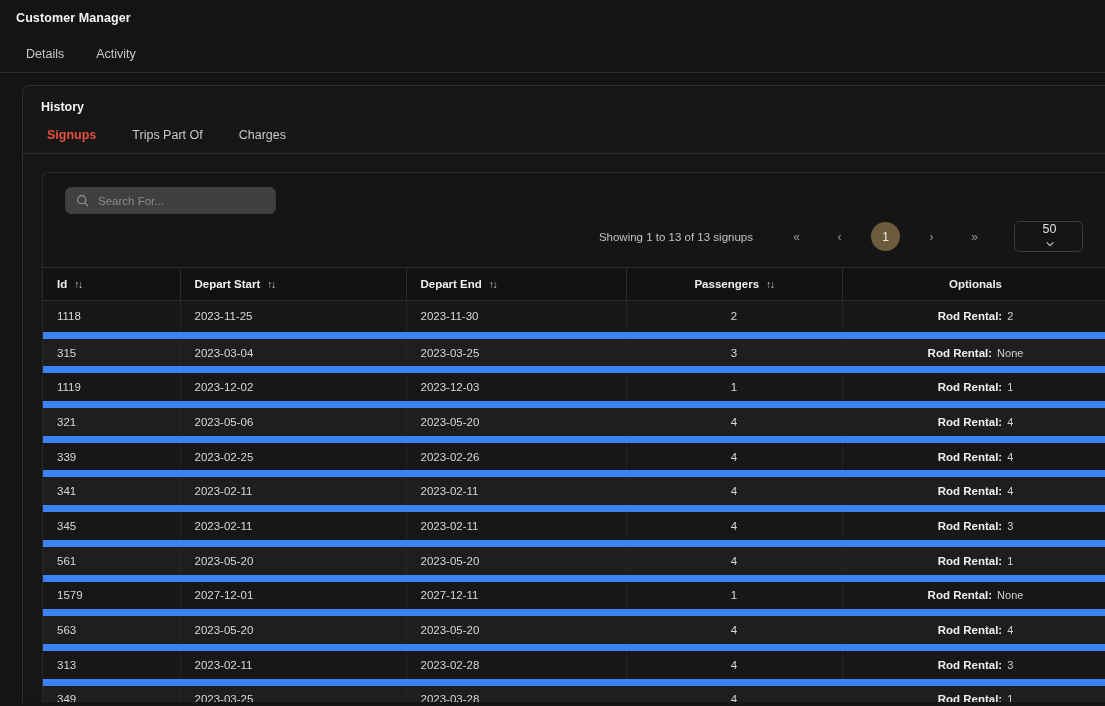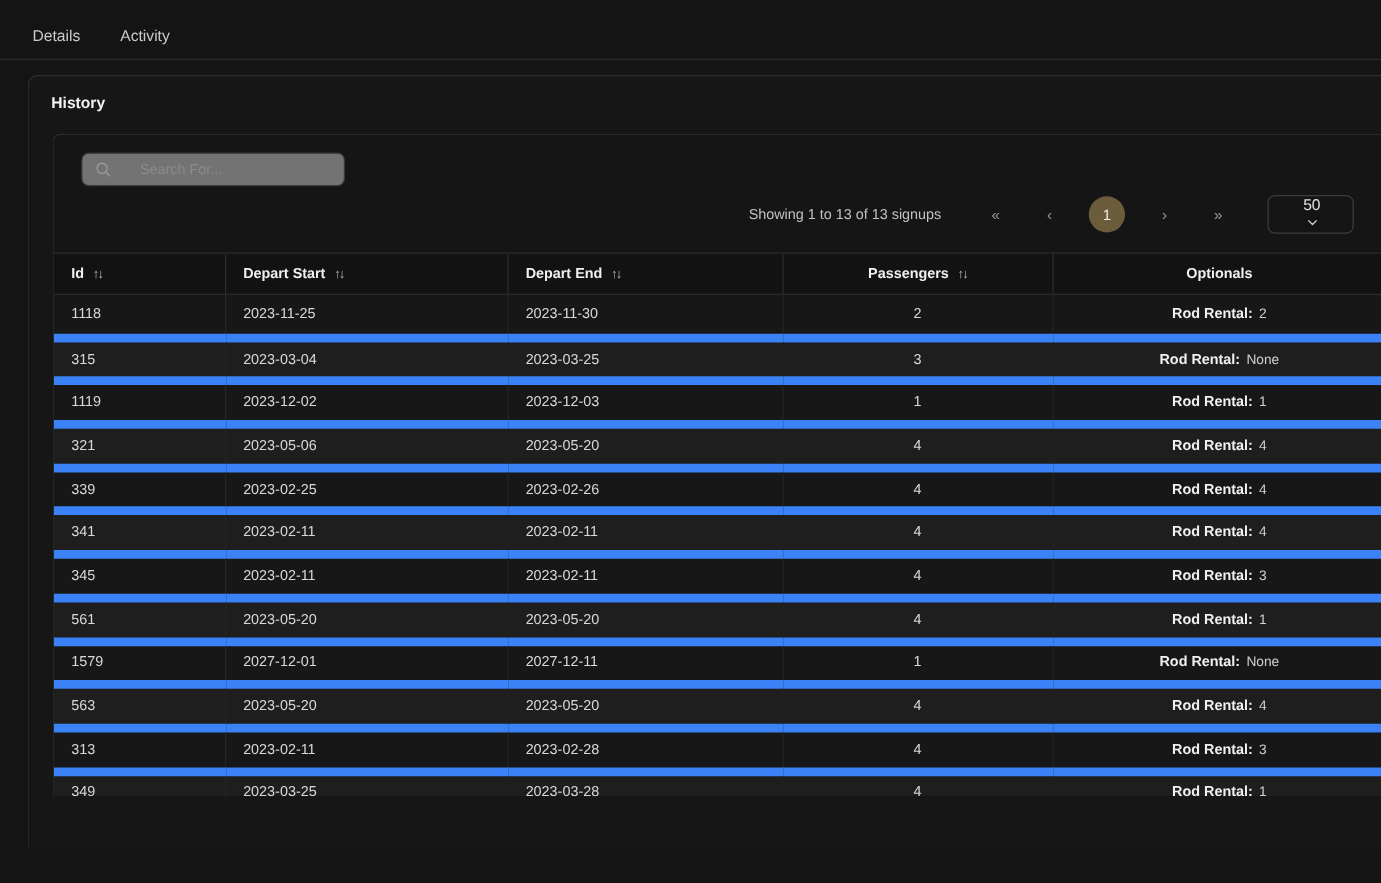--- a/index.html
+++ b/index.html
@@ -98,26 +98,26 @@
   }
 
   .toolbar {
     padding: 14px 0 0 22px;
     height: 94px;
     position: relative;
   }
   .search-box {
     display: flex;
     align-items: center;
-    gap: 23px;
+    gap: 9px;
     width: 211px;
     height: 27px;
     border: 1px solid #3a3a3a;
     border-radius: 6px;
-    background: #737373;
+    background: #404040;
     padding: 0 10px;
   }
   .search-box svg { flex: 0 0 auto; display: block; }
   .search-input {
     background: transparent;
     border: none;
     outline: none;
     color: #d4d4d4;
     font-size: 11.5px;
     font-family: "Liberation Sans", sans-serif;
@@ -223,30 +223,36 @@
   col.c-ds  { width: 226px; }
   col.c-de  { width: 220px; }
   col.c-pa  { width: 216px; }
   col.c-op  { width: 267px; }
 </style>
 </head>
 <body>
 
 <div>
 
+  <div class="app-title">Customer Manager</div>
 
   <div class="top-tabs">
     <div class="top-tab">Details</div>
     <div class="top-tab">Activity</div>
   </div>
 
   <div class="card">
 
     <div class="card-title">History</div>
 
+    <div class="sub-tabs">
+      <div class="sub-tab active">Signups</div>
+      <div class="sub-tab">Trips Part Of</div>
+      <div class="sub-tab">Charges</div>
+    </div>
 
     <div class="panel">
 
       <div class="toolbar">
 
         <div class="search-box">
           <span>
             <svg width="13" height="13" viewBox="0 0 16 16" fill="none">
               <circle cx="7" cy="7" r="5" stroke="#9b9b9b" stroke-width="1.3"></circle>
               <line x1="10.7" y1="10.7" x2="14.5" y2="14.5" stroke="#9b9b9b" stroke-width="1.3" stroke-linecap="round"></line>

